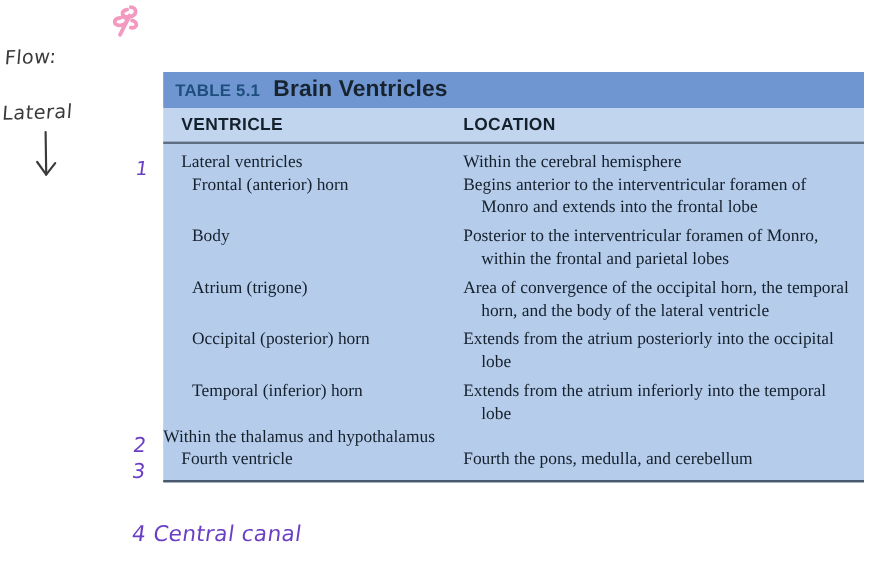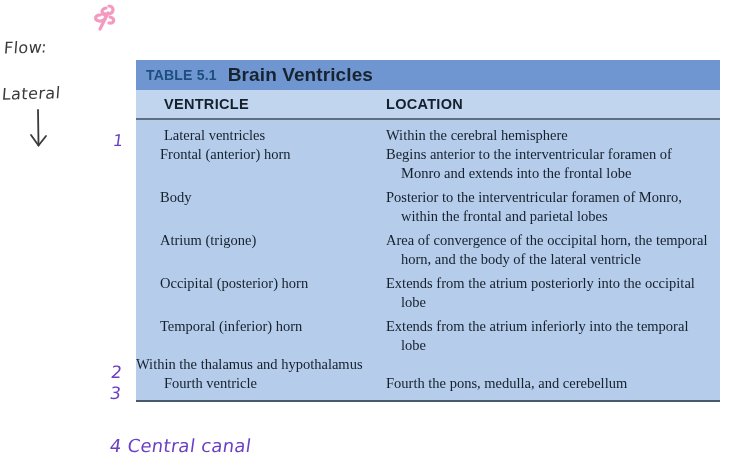--- a/index.html
+++ b/index.html
@@ -120,21 +120,21 @@
   }
 
   .row {
     display: flex;
     align-items: flex-start;
   }
   .cell-ventricle {
     width: 250px;
     flex: 0 0 250px;
     box-sizing: border-box;
-    padding-left: 28px;
+    padding-left: 15px;
     font-size: 14.5px;
     color: #14202c;
     line-height: 19px;
   }
   .cell-location {
     flex: 1 1 auto;
     box-sizing: border-box;
     padding-left: 0px;
     padding-right: 10px;
     font-size: 14.5px;

